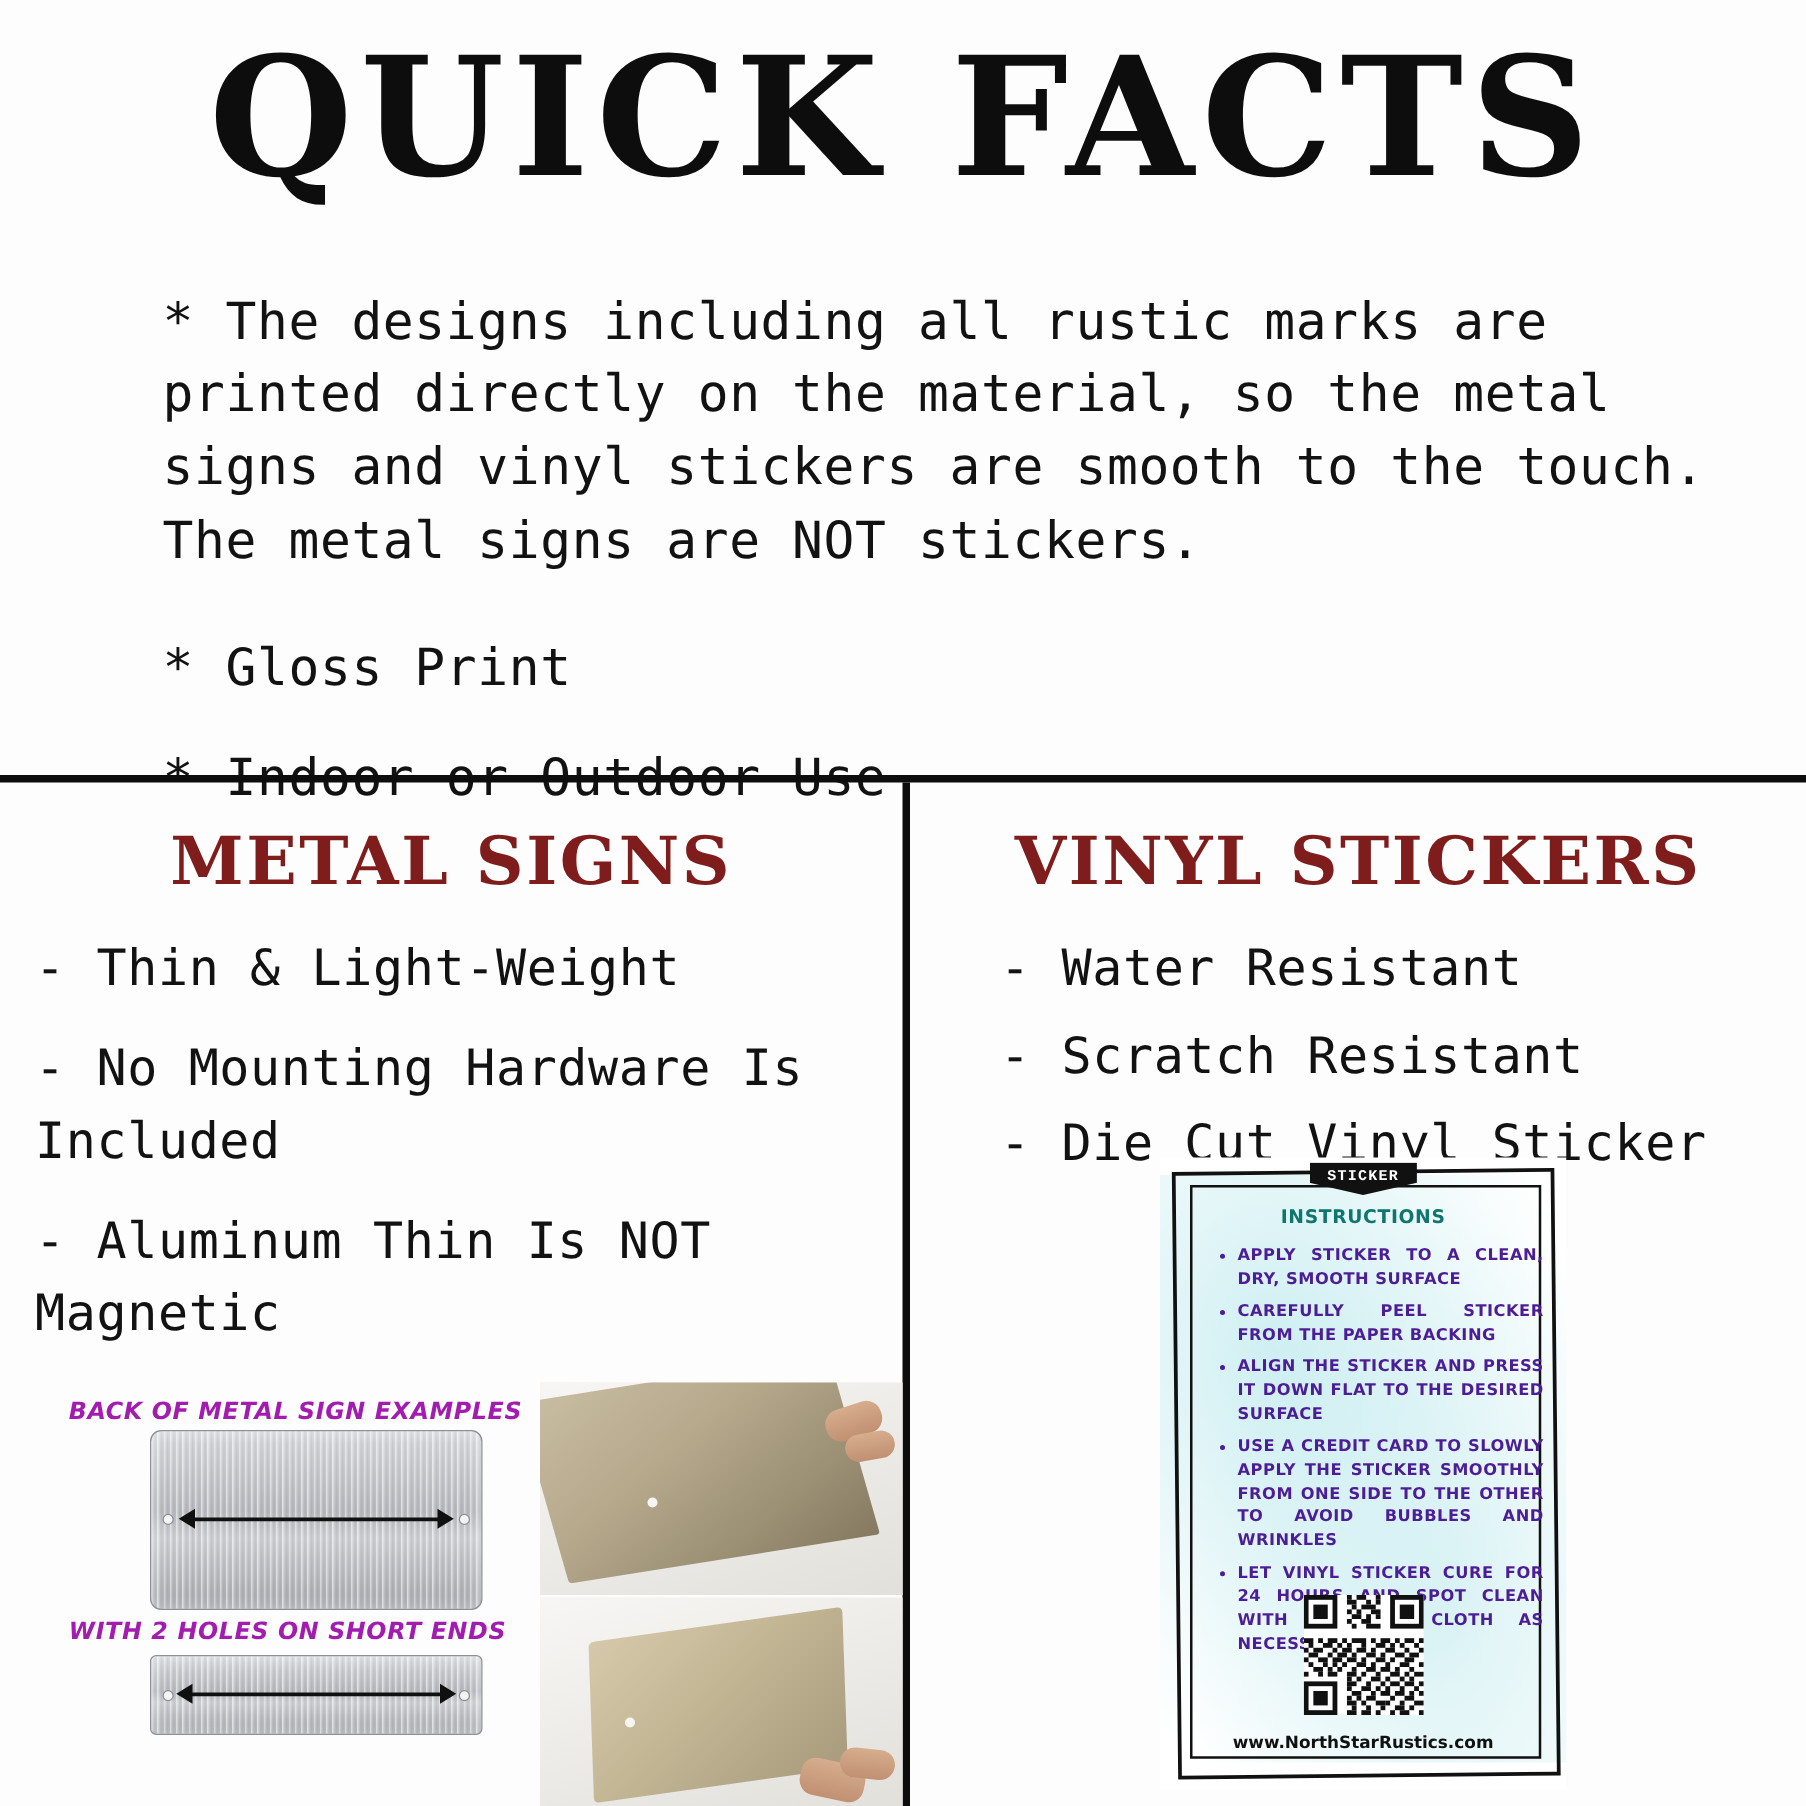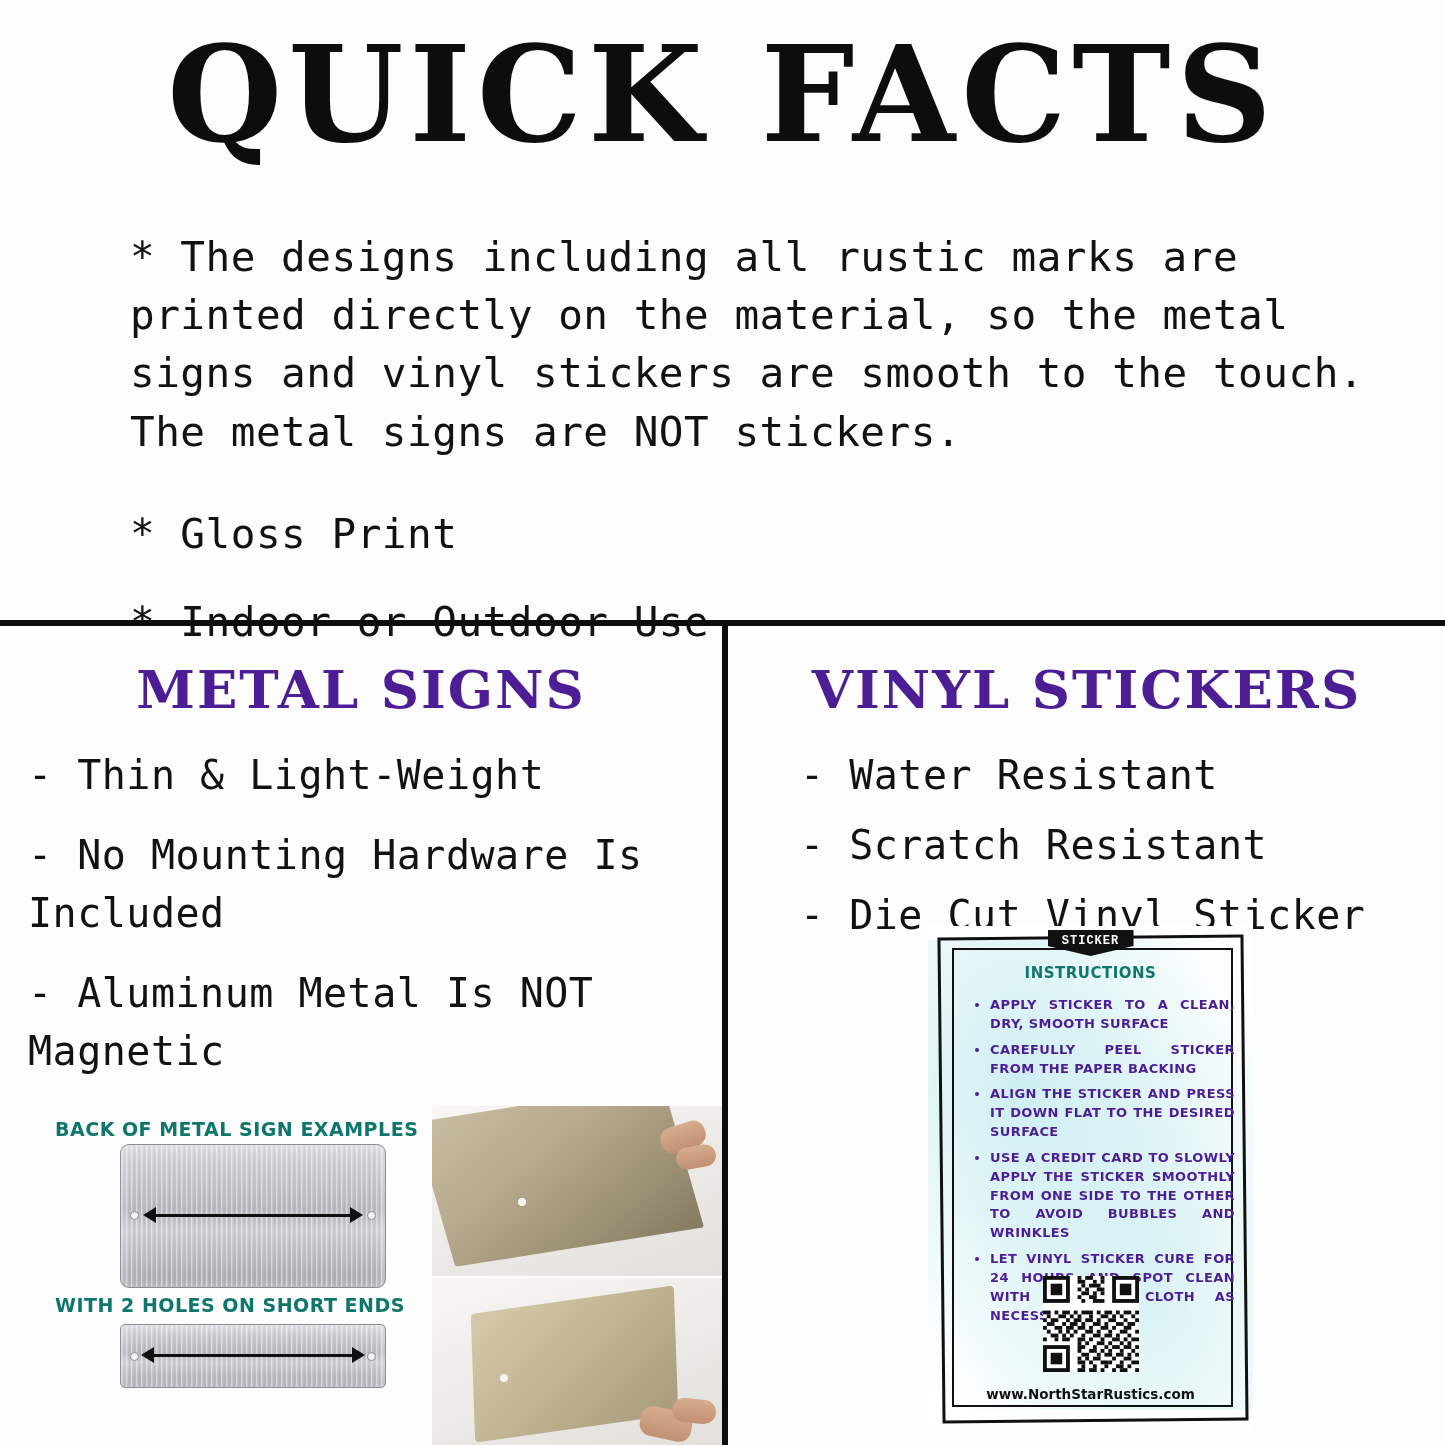--- a/index.html
+++ b/index.html
@@ -87,21 +87,21 @@
   }
   .col-left { left: 0; width: 722px; }
   .col-right { left: 728px; width: 717px; border-radius: 25px; }
 
   .col-title {
     text-align: center;
     font-family: "DejaVu Serif", serif;
     font-weight: bold;
     font-size: 53px;
     letter-spacing: 2px;
-    color: #4c1d95;
+    color: #7f1d1d;
     margin-top: 32px;
     white-space: nowrap;
   }
   .bullets {
     margin-top: 26px;
     padding: 0 16px 0 28px;
   }
   .bullet {
     font-family: "DejaVu Sans Mono", monospace;
     font-size: 40px;
@@ -121,22 +121,23 @@
     width: 722px;
     height: 349px;
   }
   .caption {
     position: absolute;
     text-align: center;
     font-family: "DejaVu Sans", sans-serif;
     font-weight: bold;
     font-size: 19px;
     letter-spacing: 0.5px;
-    color: #0f766e;
+    color: #a21caf;
     white-space: nowrap;
+    font-style: italic;
   }
   .cap1 { left: 55px; top: 22px; width: 350px; }
   .cap2 { left: 55px; top: 198px; width: 350px; }
 
   .plate {
     position: absolute;
     border-radius: 9px;
     background:
       repeating-linear-gradient(90deg,
         rgba(255,255,255,0.55) 0px, rgba(255,255,255,0.0) 2px,
@@ -326,21 +327,21 @@
   </div>
 
   <div class="hr-main"></div>
   <div class="vr-main"></div>
 
   <div class="col col-left">
     <div class="col-title">METAL SIGNS</div>
     <div class="bullets">
       <div class="bullet">- Thin &amp; Light-Weight</div>
       <div class="bullet">- No Mounting Hardware Is Included</div>
-      <div class="bullet">- Aluminum Metal Is NOT Magnetic</div>
+      <div class="bullet">- Aluminum Thin Is NOT Magnetic</div>
     </div>
 
     <div class="metal-images">
       <div class="caption cap1">BACK OF METAL SIGN EXAMPLES</div>
 
       <div class="plate plate-big">
         <div class="hole" style="left:9px; top:66px;"></div>
         <div class="hole" style="right:9px; top:66px;"></div>
         <div class="arrow-line" style="left:32px; top:69px; width:200px;"></div>
         <div class="arrow-head ah-left" style="left:22px; top:62px;"></div>

